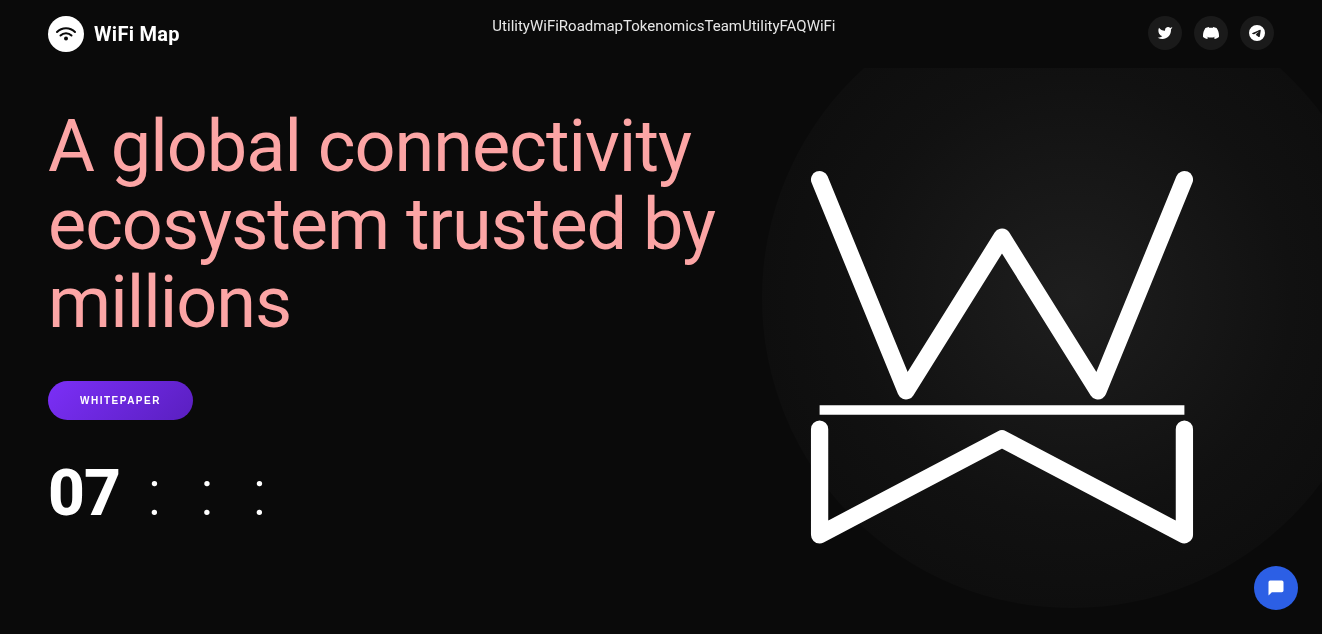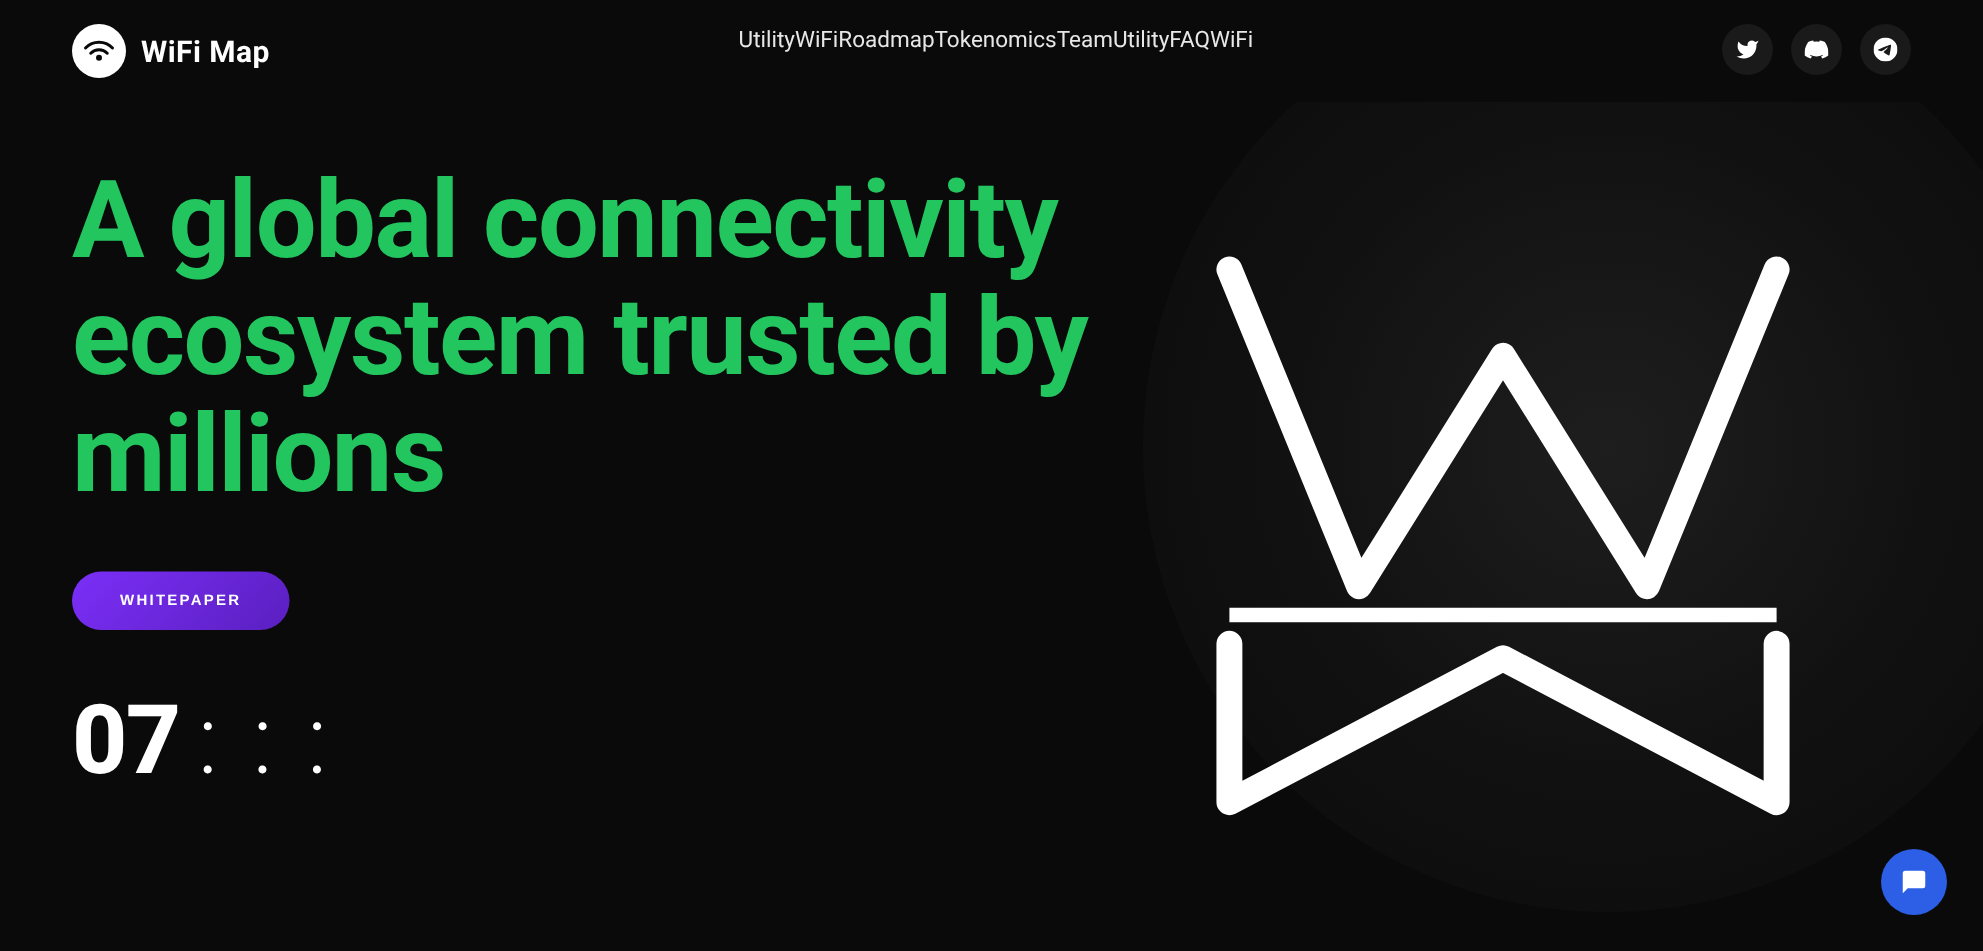--- a/index.html
+++ b/index.html
@@ -89,23 +89,23 @@
     }
 
     .hero-text-area {
       max-width: 680px;
       position: relative;
       z-index: 5;
     }
 
     .hero-heading {
       font-size: 72px;
-      font-weight: 700;
+      font-weight: 400;
       line-height: 1.08;
-      color: #22c55e;
+      color: #fca5a5;
       letter-spacing: -1px;
       margin-bottom: 40px;
     }
 
     .whitepaper-btn {
       display: inline-block;
       background: linear-gradient(135deg, #7b2ff7, #5a1fc0);
       color: #ffffff;
       font-size: 10px;
       font-weight: 700;
@@ -113,21 +113,21 @@
       padding: 14px 32px;
       border-radius: 30px;
       cursor: pointer;
       border: none;
       text-transform: uppercase;
       margin-bottom: 36px;
     }
 
     .countdown {
       display: flex;
-      gap: 0;
+      gap: 16px;
       font-size: 64px;
       font-weight: 800;
       color: #ffffff;
       letter-spacing: -1px;
     }
 
     .countdown-separator {
       margin: 0 12px;
       color: #ffffff;
       font-size: 64px;

